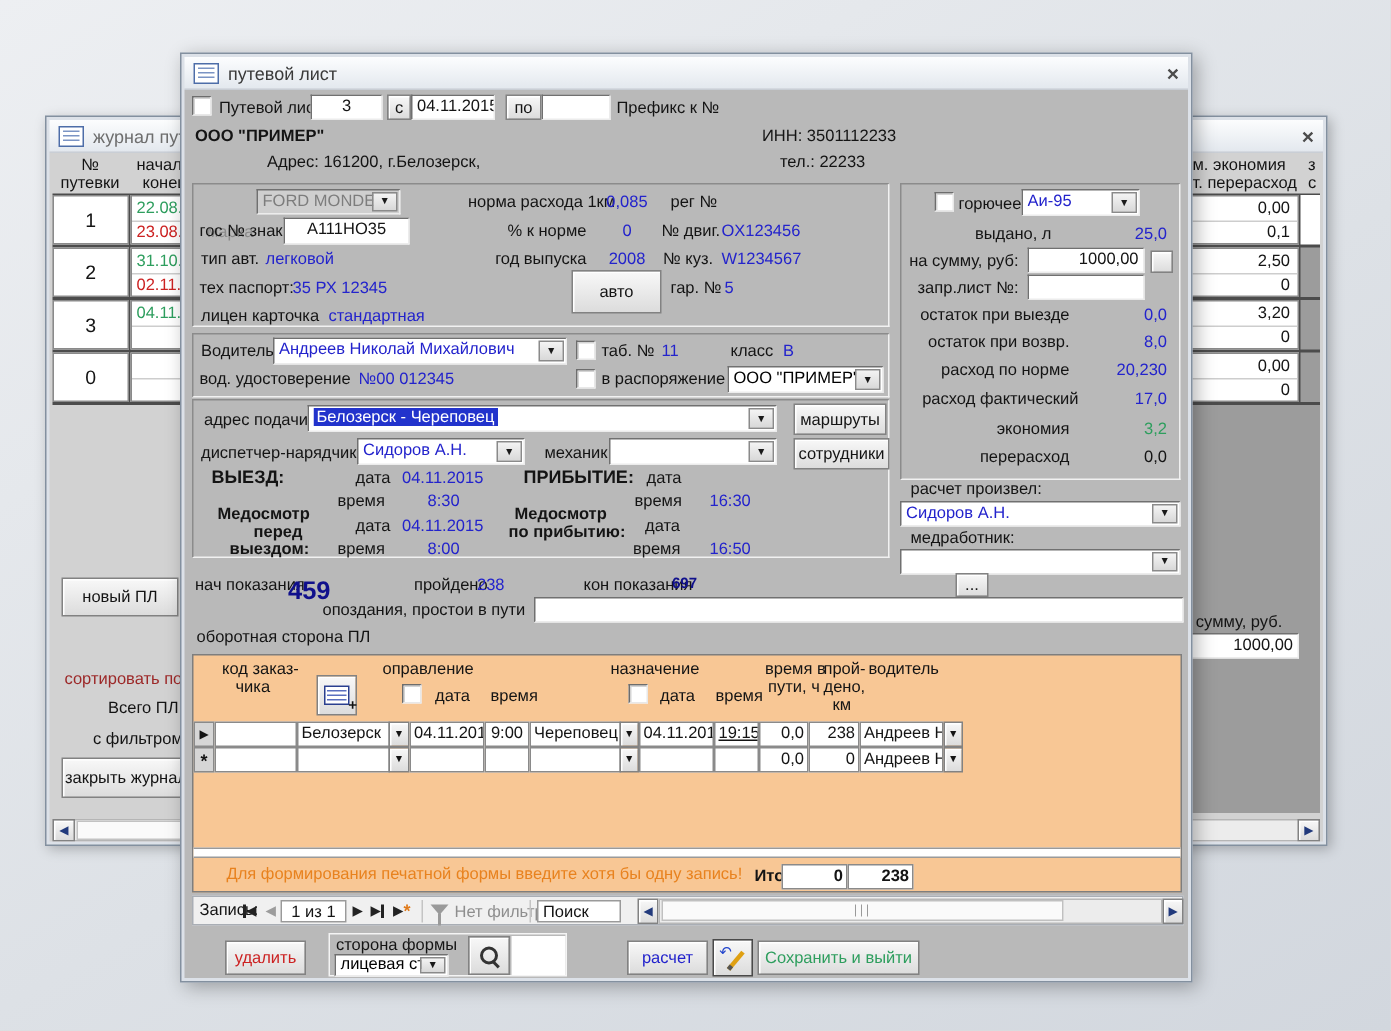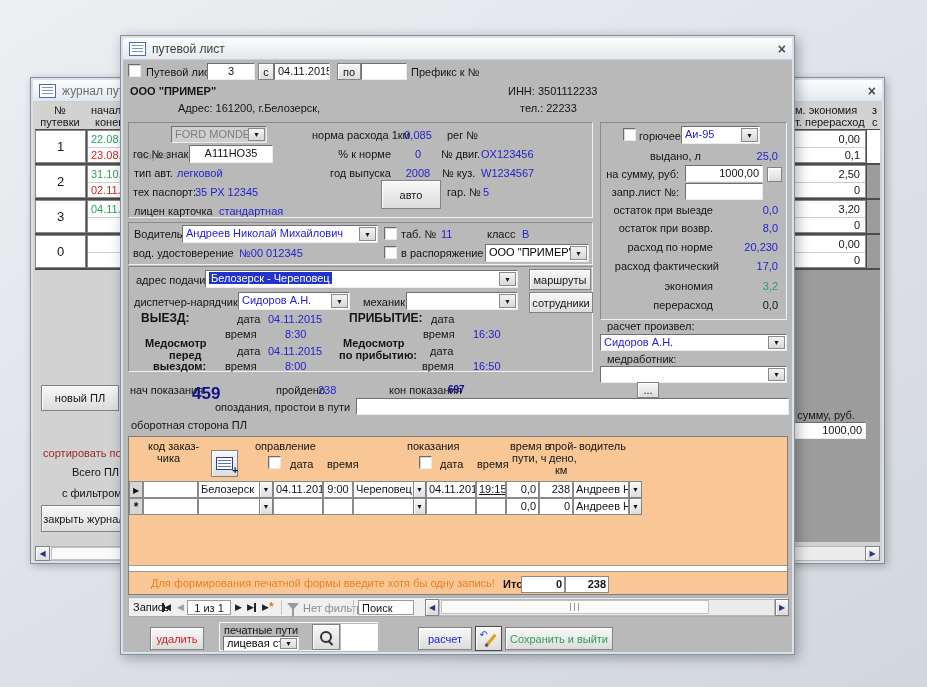--- a/index.html
+++ b/index.html
@@ -339,21 +339,21 @@
               <i></i>
               <i></i>
               <i></i>
               <span class="pl">+</span>
             </span>
         </div>
         <span class="lbl a" style="left:126px;top:3px;">оправление</span>
         <span class="chk a" style="left:139px;top:19px;"></span>
         <span class="lbl a" style="left:161px;top:21px;">дата</span>
         <span class="lbl a" style="left:198px;top:21px;">время</span>
-        <span class="lbl a" style="left:278px;top:3px;">показания</span>
+        <span class="lbl a" style="left:278px;top:3px;">назначение</span>
         <span class="chk a" style="left:290px;top:19px;"></span>
         <span class="lbl a" style="left:311px;top:21px;">дата</span>
         <span class="lbl a" style="left:348px;top:21px;">время</span>
         <span class="lbl a" style="left:381px;top:3px;">время в</span>
         <span class="lbl a" style="left:383px;top:15px;">пути, ч</span>
         <span class="lbl a" style="left:420px;top:3px;">прой-</span>
         <span class="lbl a" style="left:420px;top:15px;">дено,</span>
         <span class="lbl a" style="left:426px;top:27px;">км</span>
         <span class="lbl a" style="left:450px;top:3px;">водитель</span>
 
@@ -439,21 +439,21 @@
         <div class="a" style="left:312px;top:2px;width:268px;height:14px;background:#fafafa;border:1px solid #c0c0c0;display:flex;">
             <span class="grip"></span>
           </div>
         <div class="btn a" style="left:646px;top:1px;width:14px;height:17px;">
             <span style="font-size:8px;color:#223a7c;">▶</span>
           </div>
       </div>
 
       <div class="btn a" style="left:27px;top:567px;width:54px;height:23px;color:#cc2222;">удалить</div>
       <div class="a" style="left:96px;top:562px;width:159px;height:29px;border:1px solid #f4f4f4;background:#b9b9b9;">
-        <span class="lbl a" style="left:4px;top:1px;">печатные пути</span>
+        <span class="lbl a" style="left:4px;top:1px;">сторона формы</span>
         <div class="cmb a" style="left:3px;top:13px;width:76px;height:15px;">
           <span class="t" style="top:0;">лицевая сторона</span>
           <span class="ar">▼</span>
         </div>
         <div class="btn a" style="left:92px;top:1px;width:28px;height:26px;">
             <span class="mag">
               <i></i>
               <u></u>
             </span>
           </div>

